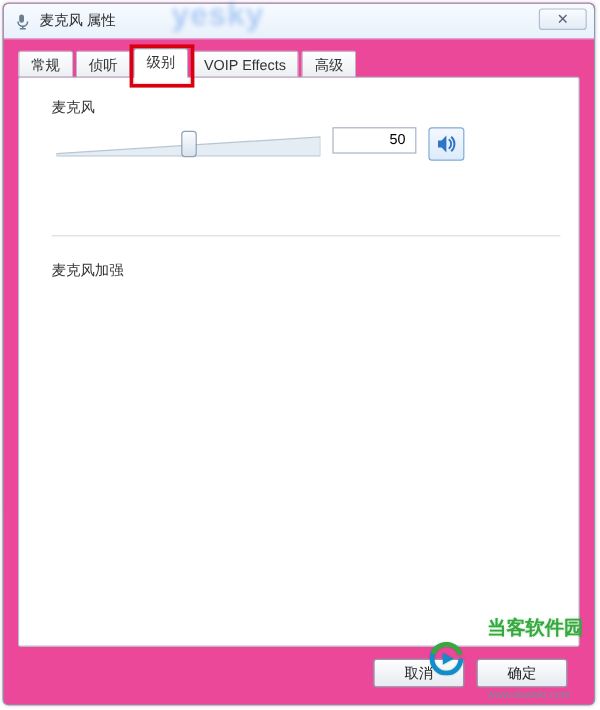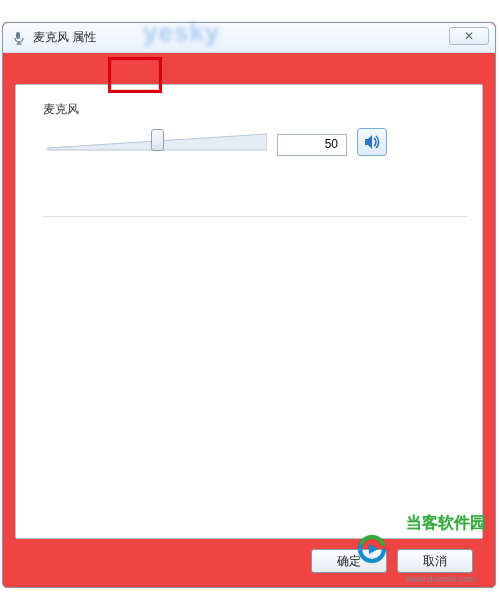--- a/index.html
+++ b/index.html
@@ -13,23 +13,22 @@
     height: 592px;
     overflow: hidden;
     position: relative;
   }
   
   .window {
     position: absolute;
     left: 2px; top: 2px; right: 4px; bottom: 4px;
     border: 1px solid #8a9bb0;
     border-radius: 5px;
-    background: #ef4444;
+    background: #ec4899;
     box-shadow: 0 0 3px rgba(0,0,0,0.15);
-    margin-top: 20px;
   }
   .titlebar {
     height: 30px;
     background: linear-gradient(#f7fbff, #e8f1fb);
     border-bottom: 1px solid #cdd9e6;
     border-top-left-radius: 5px;
     border-top-right-radius: 5px;
     display: flex;
     align-items: center;
     padding-left: 8px;
@@ -142,21 +141,21 @@
     left: 40px; right: 28px; top: 78px;
     z-index: 4;
   }
   .group-label {
     font-size: 12px;
     color: #333;
     margin-bottom: 8px;
   }
   .slider-row {
     display: flex;
-    align-items: flex-end;
+    align-items: flex-start;
     gap: 10px;
     margin-left: 4px;
   }
   .slider {
     position: relative;
     width: 220px;
     height: 30px;
   }
   .slider .track-shape {
     position: absolute;
@@ -229,20 +228,27 @@
         <line x1="5.5" y1="14" x2="10.5" y2="14" stroke="#6b7d90" stroke-width="1.3"></line>
       </svg>
     </span>
     <span class="title-text">麦克风 属性</span>
     <div class="close-btn">
       <span>✕</span>
     </div>
     <div class="wm1">yesky</div>
   </div>
 
+  <div class="tabstrip">
+    <div class="tab"><span>常规</span></div>
+    <div class="tab"><span>侦听</span></div>
+    <div class="tab active" id="tab-levels"><span>级别</span></div>
+    <div class="tab"><span>VOIP Effects</span></div>
+    <div class="tab"><span>高级</span></div>
+  </div>
   <div class="tab-content-border"></div>
 
   <div class="red-highlight" id="red-box" style="left: 105px; top: 34px; width: 54px; height: 36px;"></div>
 
   <div class="panel">
 
     <div class="group-label">麦克风</div>
     <div class="slider-row">
       <div class="slider">
         <svg class="track-shape" viewBox="0 0 220 18" preserveAspectRatio="none">
@@ -255,26 +261,27 @@
         <svg width="18" height="18" viewBox="0 0 18 18">
           <polygon points="2,6 5,6 9,2 9,16 5,12 2,12" fill="#2f74c6"></polygon>
           <path d="M11 5 a5 5 0 0 1 0 8" stroke="#2f74c6" stroke-width="1.6" fill="none"></path>
           <path d="M13 3 a8 8 0 0 1 0 12" stroke="#2f74c6" stroke-width="1.6" fill="none"></path>
         </svg>
       </div>
     </div>
 
     <hr class="divider">
 
+    <div class="group-label">麦克风加强</div>
 
   </div>
 
   <div class="btnbar">
+    <div class="btn">取消</div>
     <div class="btn">确定</div>
-    <div class="btn">取消</div>
   </div>
 
 </div>
 
 <div class="wm2">
   <svg width="28" height="28" viewBox="0 0 28 28">
     <circle cx="14" cy="14" r="12" fill="none" stroke="#0f8ecb" stroke-width="4" stroke-dasharray="50 30"></circle>
     <circle cx="14" cy="14" r="12" fill="none" stroke="#35a83e" stroke-width="4" stroke-dasharray="30 50" transform="rotate(200 14 14)"></circle>
     <polygon points="11,9 11,19 20,14" fill="#0f8ecb"></polygon>
   </svg>

